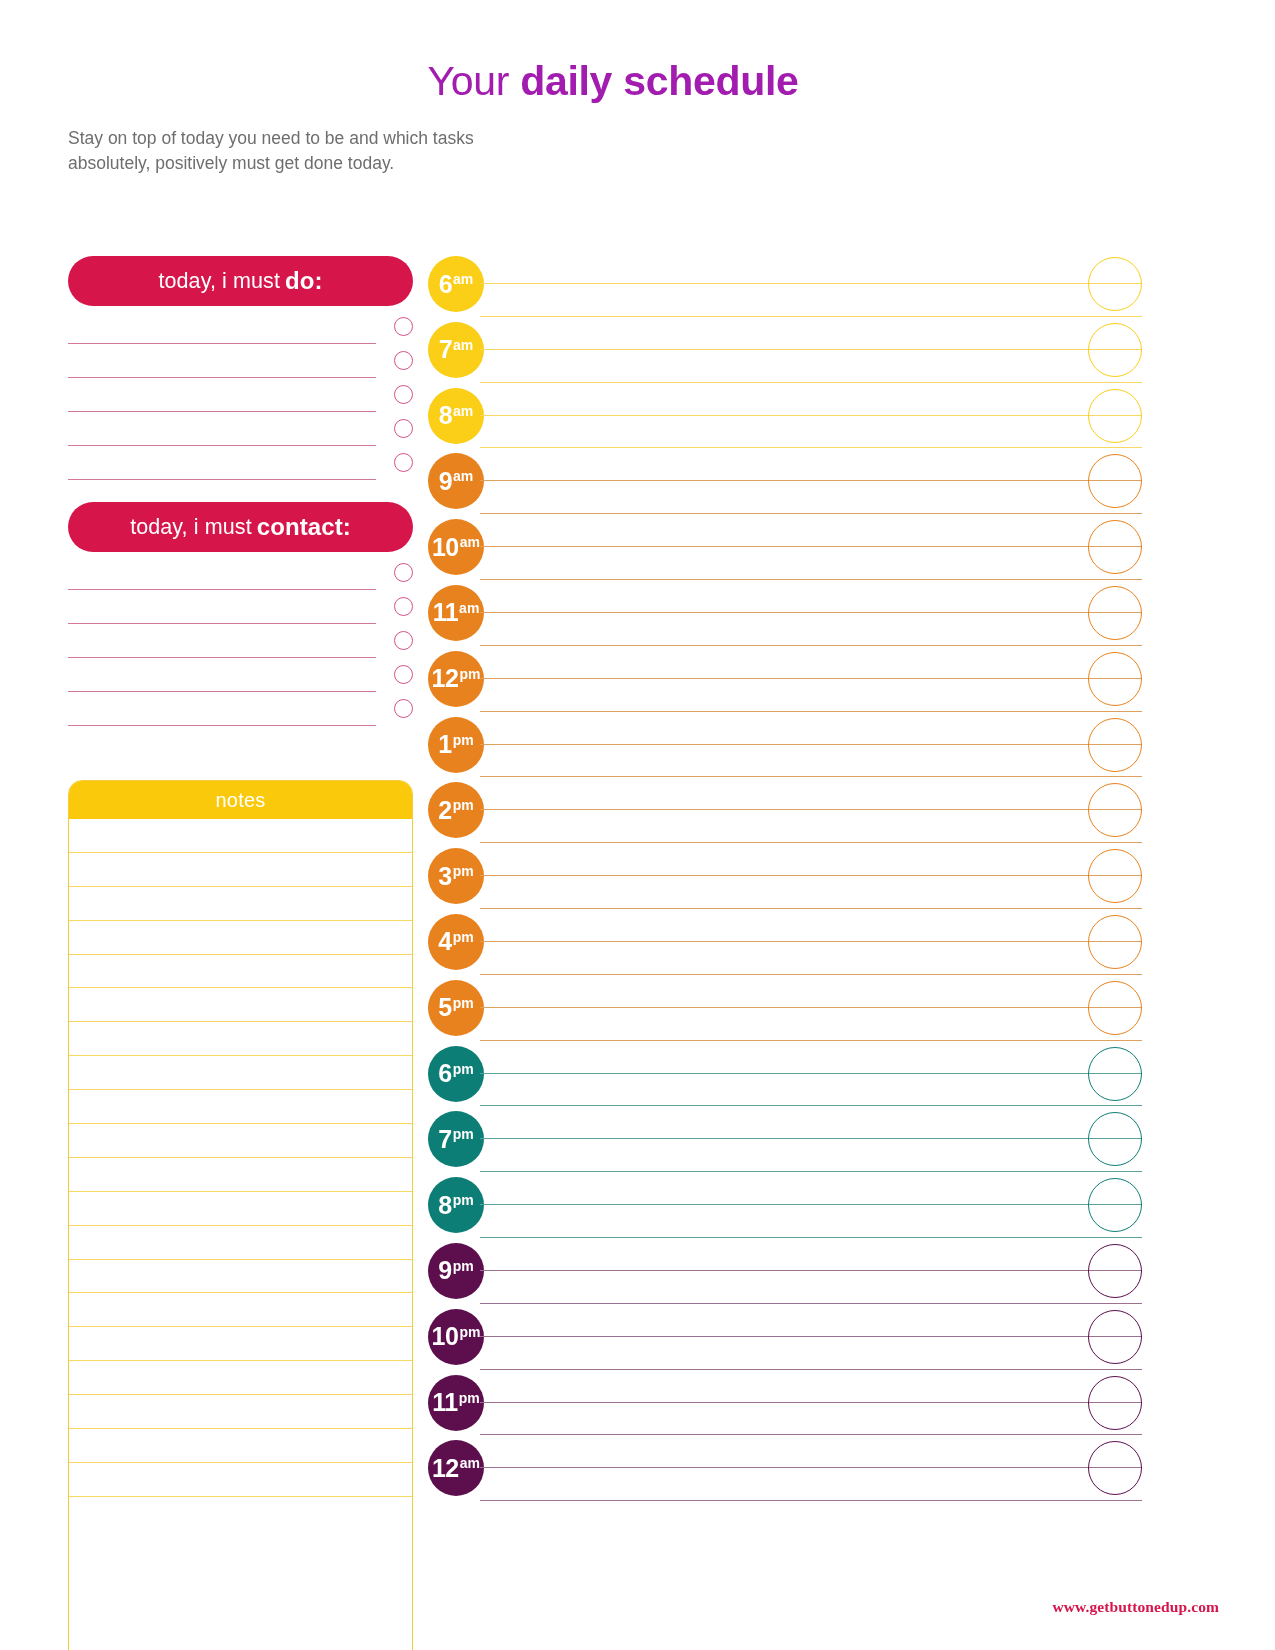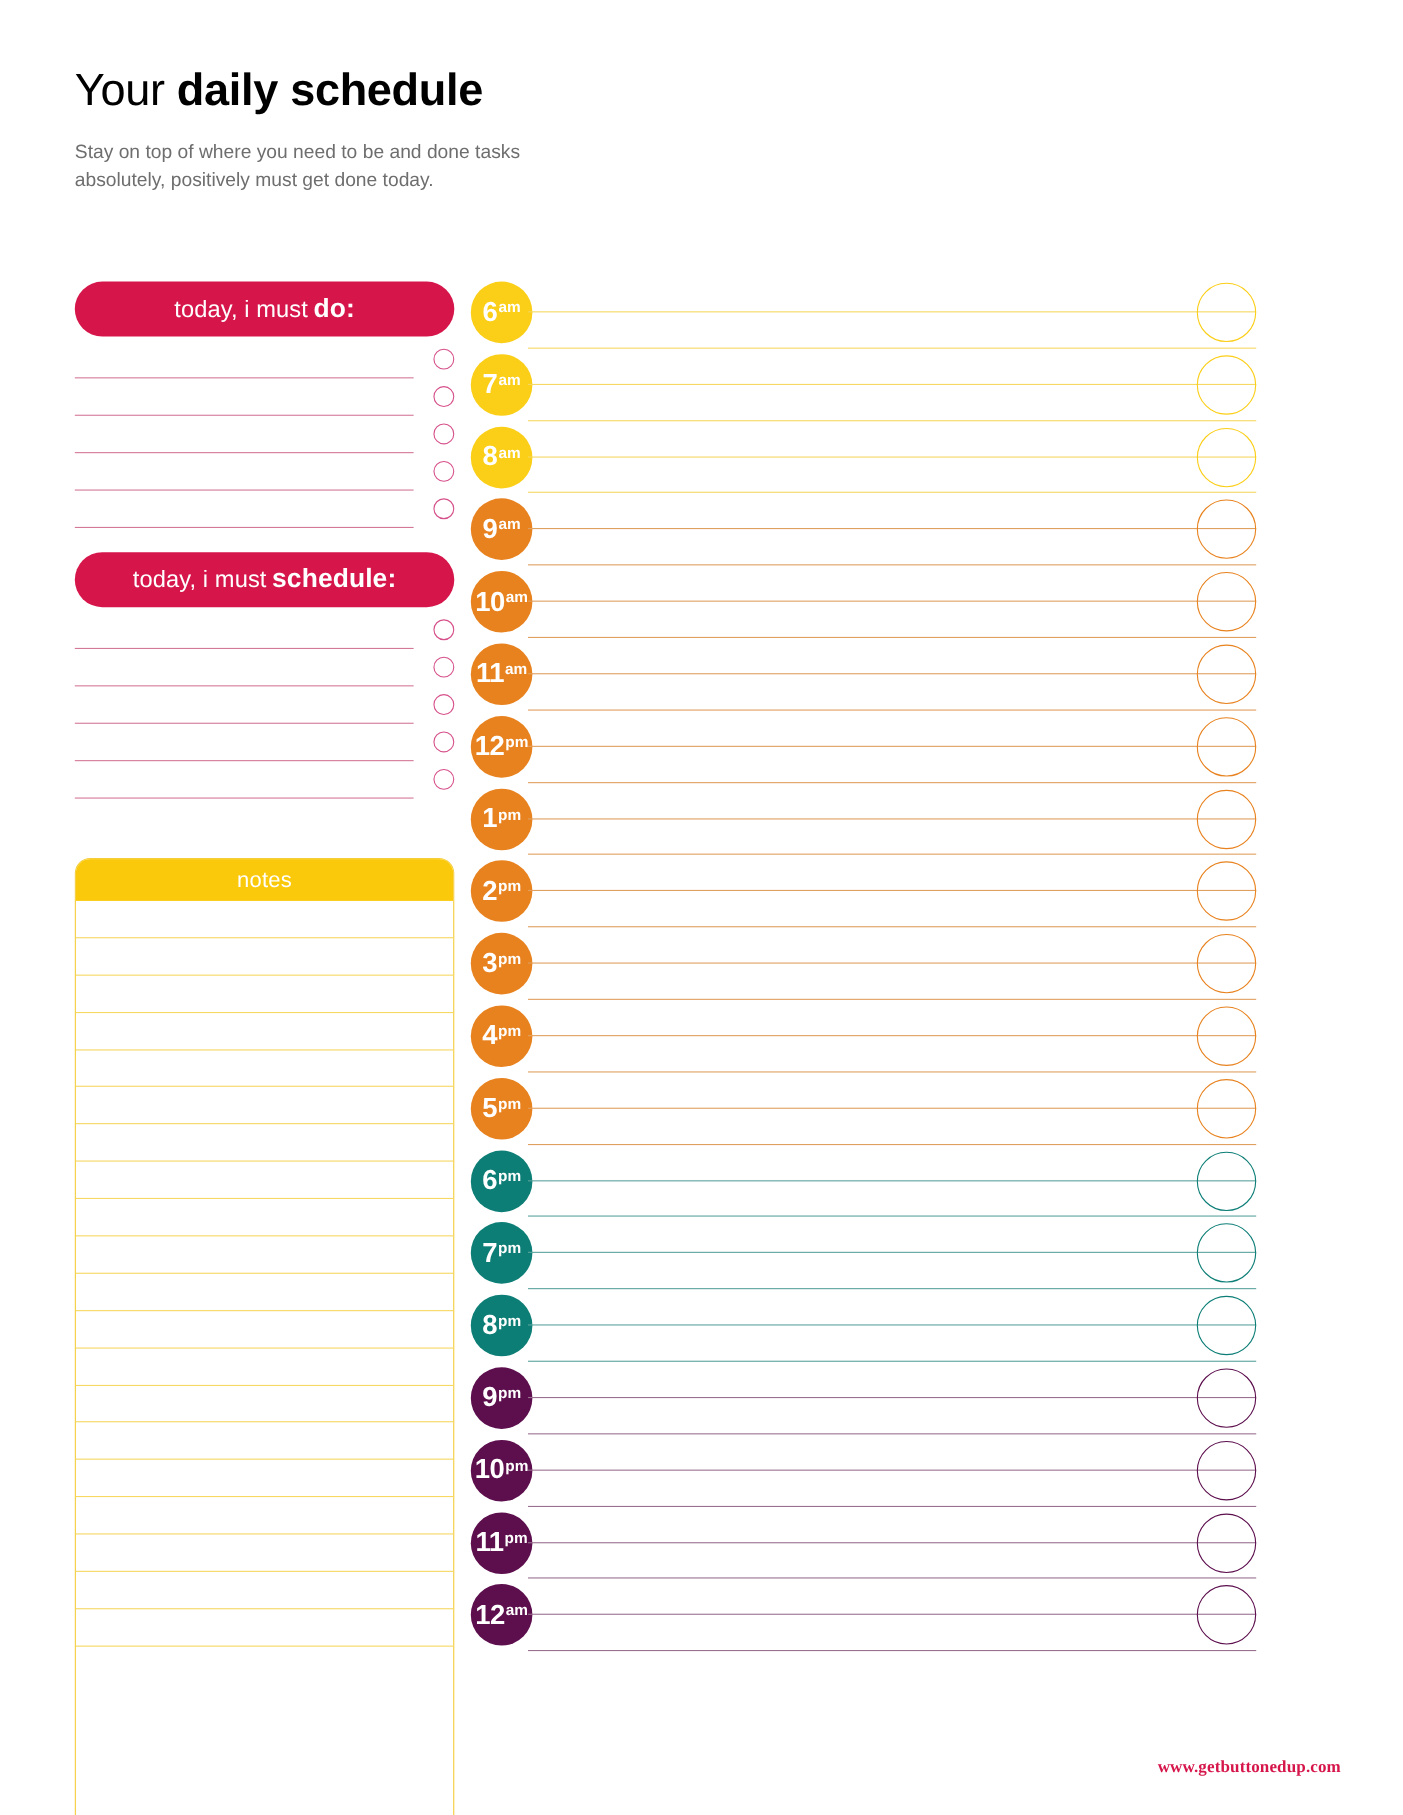--- a/index.html
+++ b/index.html
@@ -8,21 +8,21 @@
     background:#ffffff;
     font-family:"Liberation Sans", sans-serif;
     position:relative;
     overflow:hidden;
   }
   .page{position:relative;width:1275px;height:1650px;}
 
   
   .header{position:absolute;left:68px;top:58px;width:1090px;height:180px;}
   .title-line1{
-    font-size:41px;line-height:46px;color:#000000;font-weight:400;letter-spacing:-0.3px;
+    font-size:41px;line-height:46px;color:#a21caf;font-weight:400;letter-spacing:-0.3px;text-align:center;
   }
   .title-line1 b{font-weight:700;}
   .title-line2{
     font-size:36px;line-height:42px;color:#5C0E4D;font-weight:700;letter-spacing:-0.2px;
     margin-top:2px;
   }
   .tm{font-size:14px;vertical-align:super;font-weight:700;}
   .subtitle{
     margin-top:22px;font-size:17.5px;line-height:25px;color:#6E6E6E;font-weight:400;
     max-width:470px;
@@ -132,21 +132,21 @@
     font-size:15.5px;color:#D6164B;letter-spacing:0.1px;font-weight:bold;
   }
 </style>
 </head>
 <body>
 
 <div class="page">
 
   <div class="header">
     <div class="title-line1"><span>Your </span><b>daily schedule</b></div>
-    <div class="subtitle">Stay on top of where you need to be and done tasks absolutely, positively must get done today.</div>
+    <div class="subtitle">Stay on top of today you need to be and which tasks absolutely, positively must get done today.</div>
   </div>
 
 
 
   <div class="left-col">
 
     <div class="pill-head pill-crimson">
       <span>today, i must </span>
         <b>do:</b>
     </div>
@@ -170,21 +170,21 @@
         <div class="ruled-row">
           <div class="rule" style="background: rgb(212, 120, 152);"></div>
           <div class="ck"></div>
         </div>
       </div>
 
     <div style="height:22px"></div>
 
     <div class="pill-head pill-crimson">
       <span>today, i must </span>
-        <b>schedule:</b>
+        <b>contact:</b>
     </div>
     <div class="ruled-list" id="contact-list">
         <div class="ruled-row">
           <div class="rule" style="background: rgb(212, 120, 152);"></div>
           <div class="ck"></div>
         </div>
         <div class="ruled-row">
           <div class="rule" style="background: rgb(212, 120, 152);"></div>
           <div class="ck"></div>
         </div>

